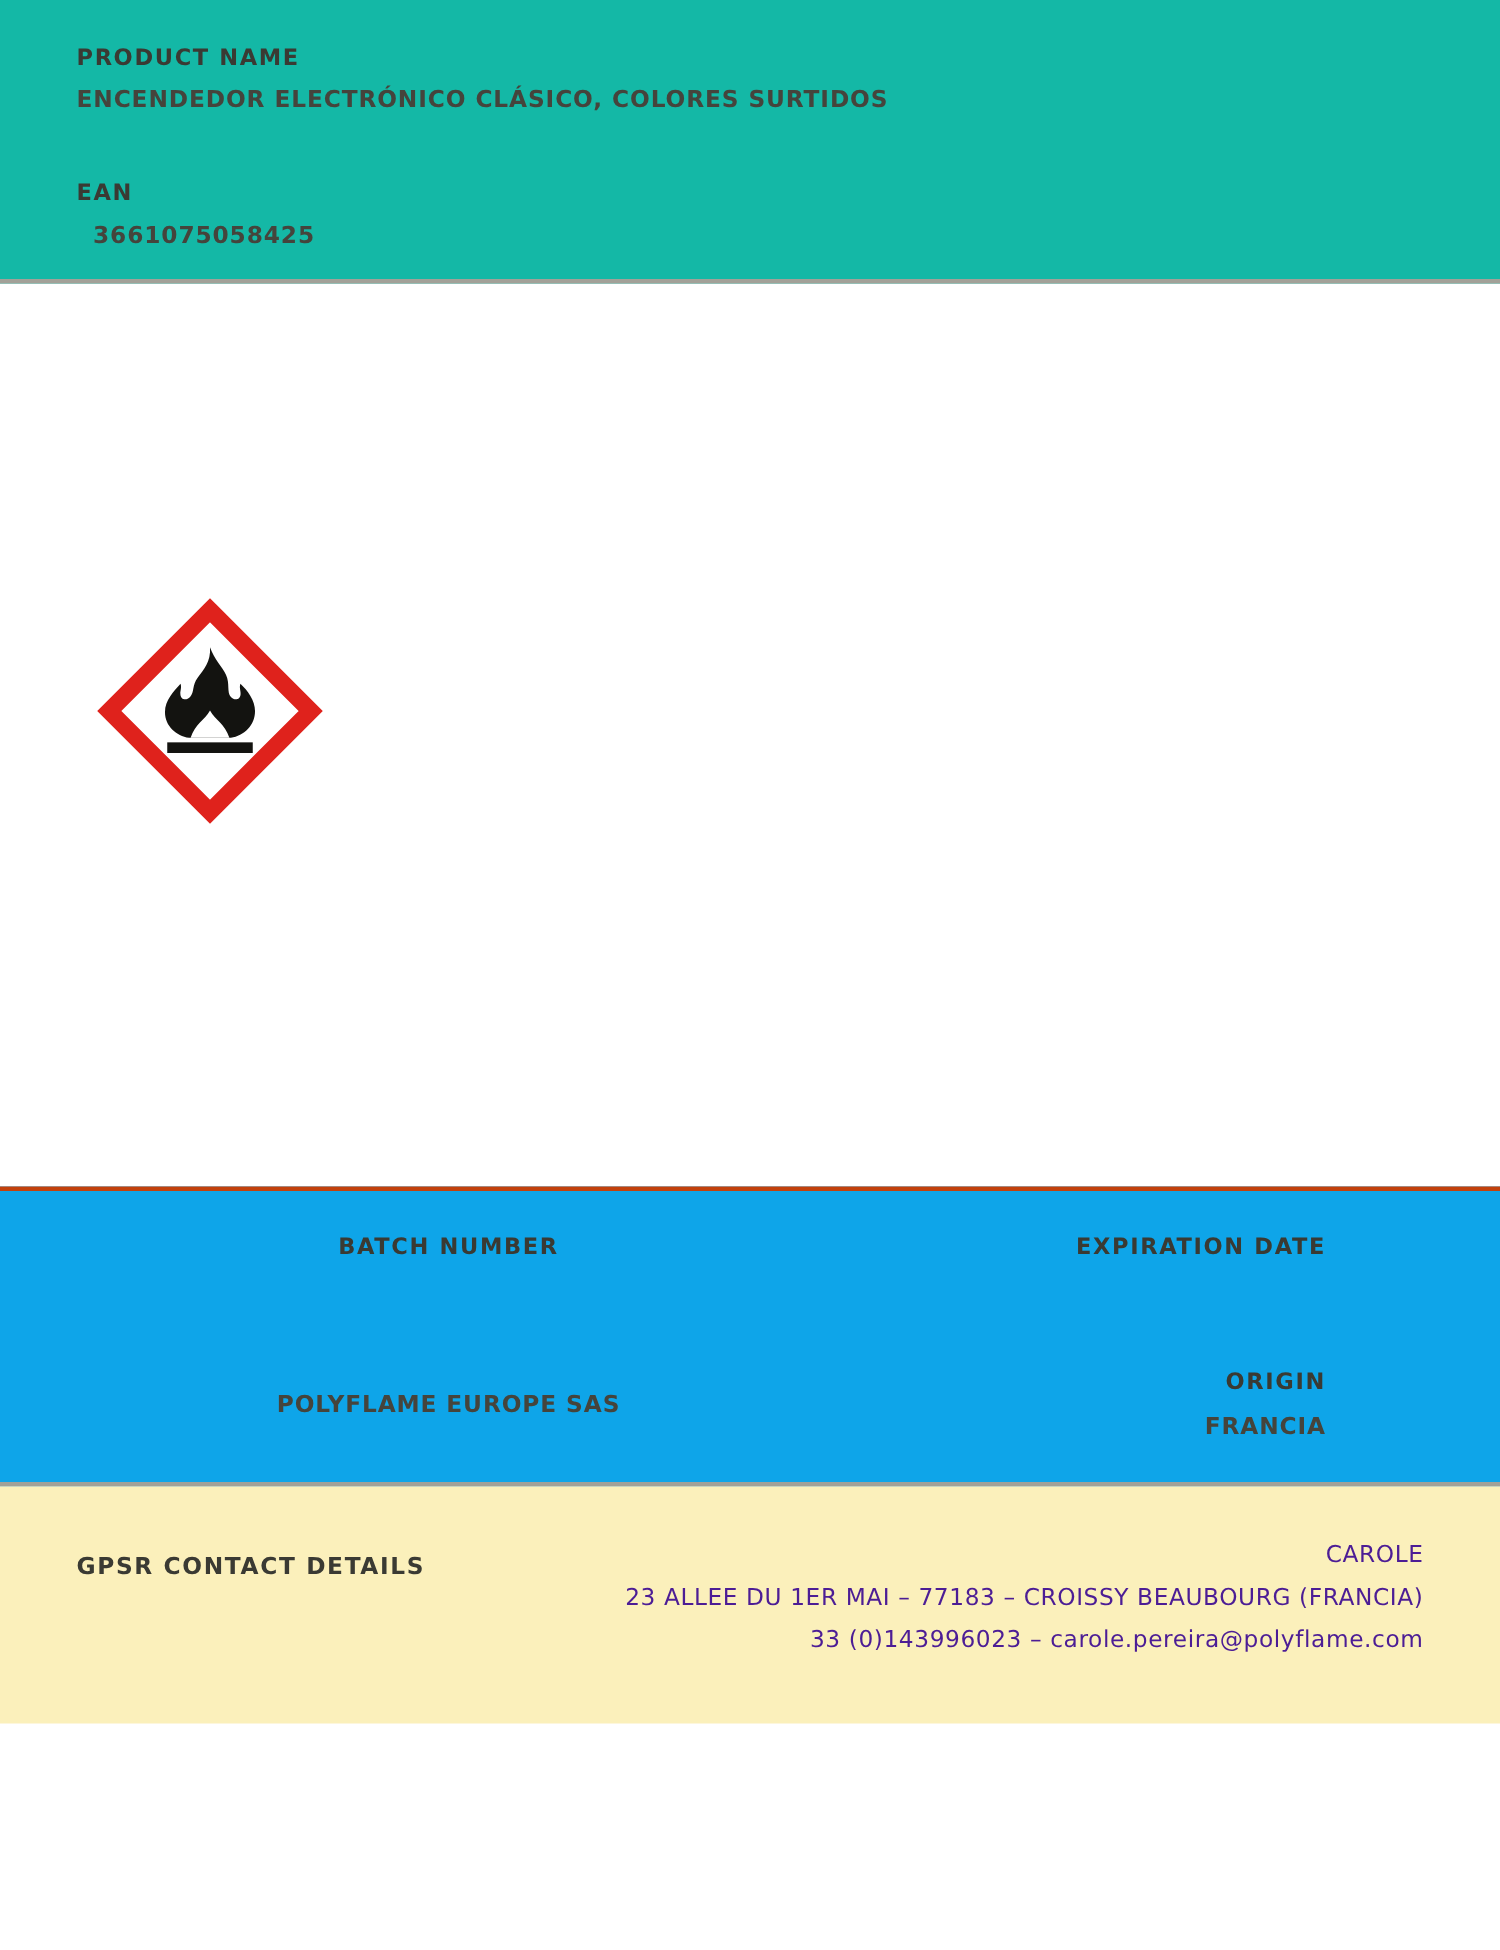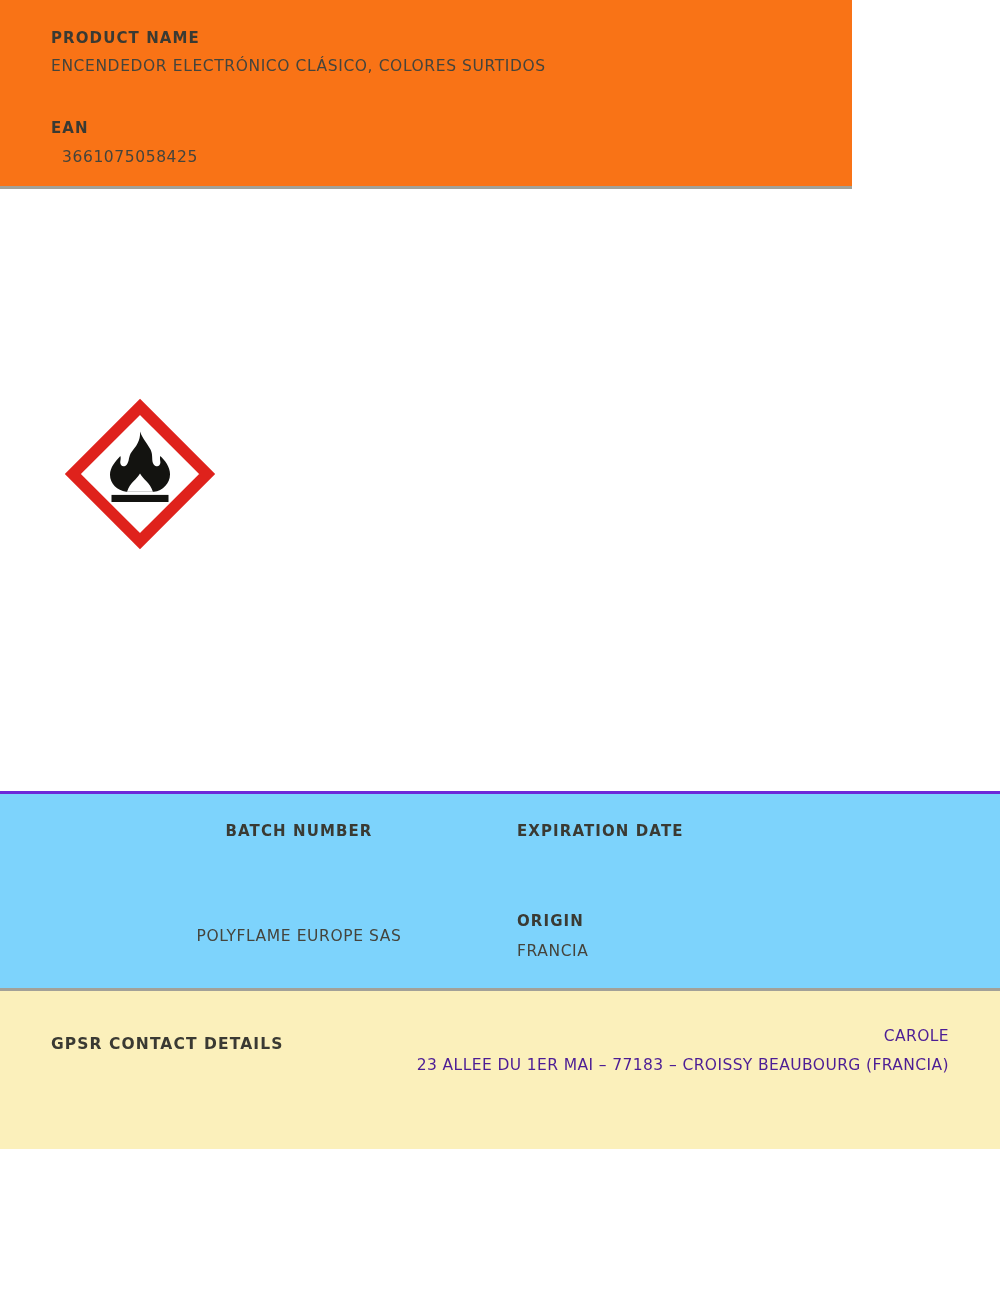--- a/index.html
+++ b/index.html
@@ -7,51 +7,52 @@
     width: 1000px; height: 1300px;
     background: #ffffff;
     font-family: "DejaVu Sans", "Liberation Sans", sans-serif;
     position: relative;
     overflow: hidden;
   }
   .abs { position: absolute; }
 
   
   .product-section {
-    left: 0; top: 148; width: 852px; height: 186px;
-    background: #f97316;
+    left: 0; top: 148; width: 1000px; height: 186px;
+    background: #14b8a6;
     border-bottom: 3px solid #a2a198;
   }
   .field-label {
     font-weight: bold;
     font-size: 15px;
     letter-spacing: 1.1px;
     color: #3a3a33;
     white-space: nowrap;
   }
   .field-value {
     font-size: 15.5px;
     letter-spacing: 0.6px;
     color: #45443c;
     white-space: nowrap;
+    font-weight: bold;
   }
 
   
   .pictogram-box { left: 64px; top: 398px; width: 152px; height: 152px; }
 
   
   .details-section {
     left: 0; top: 791px; width: 1000px; height: 200px;
-    background: #7dd3fc;
-    border-top: 3px solid #6d28d9;
+    background: #0ea5e9;
+    border-top: 3px solid #c2410c;
     border-bottom: 3px solid #a2a198;
     box-sizing: border-box;
   }
   .col-left  { left: 99px;  width: 400px; text-align: center; }
-  .col-right { left: 517px; width: 400px; text-align: left; }
+  .col-right { left: 484px; width: 400px; text-align: right; }
 
   
   .gpsr-section {
     left: 0; top: 991px; width: 1000px; height: 158px;
     background: #fbf0bb;
   }
   .gpsr-label {
     left: 51px; top: 44px;
     font-weight: bold;
     font-size: 15.5px;
@@ -113,14 +114,15 @@
 
   <div class="abs field-value col-right" style="top:148px;">FRANCIA</div>
   <div class="abs field-label col-right" style="top:118px;">ORIGIN</div>
 </div>
 
 <div class="abs gpsr-section">
   <div class="abs gpsr-label">GPSR CONTACT DETAILS</div>
   <div class="abs gpsr-contact">
     <div>CAROLE</div>
     <div>23 ALLEE DU 1ER MAI – 77183 – CROISSY BEAUBOURG (FRANCIA)</div>
+    <div>33 (0)143996023 – carole.pereira@polyflame.com</div>
   </div>
 </div>
 
 </body></html>

